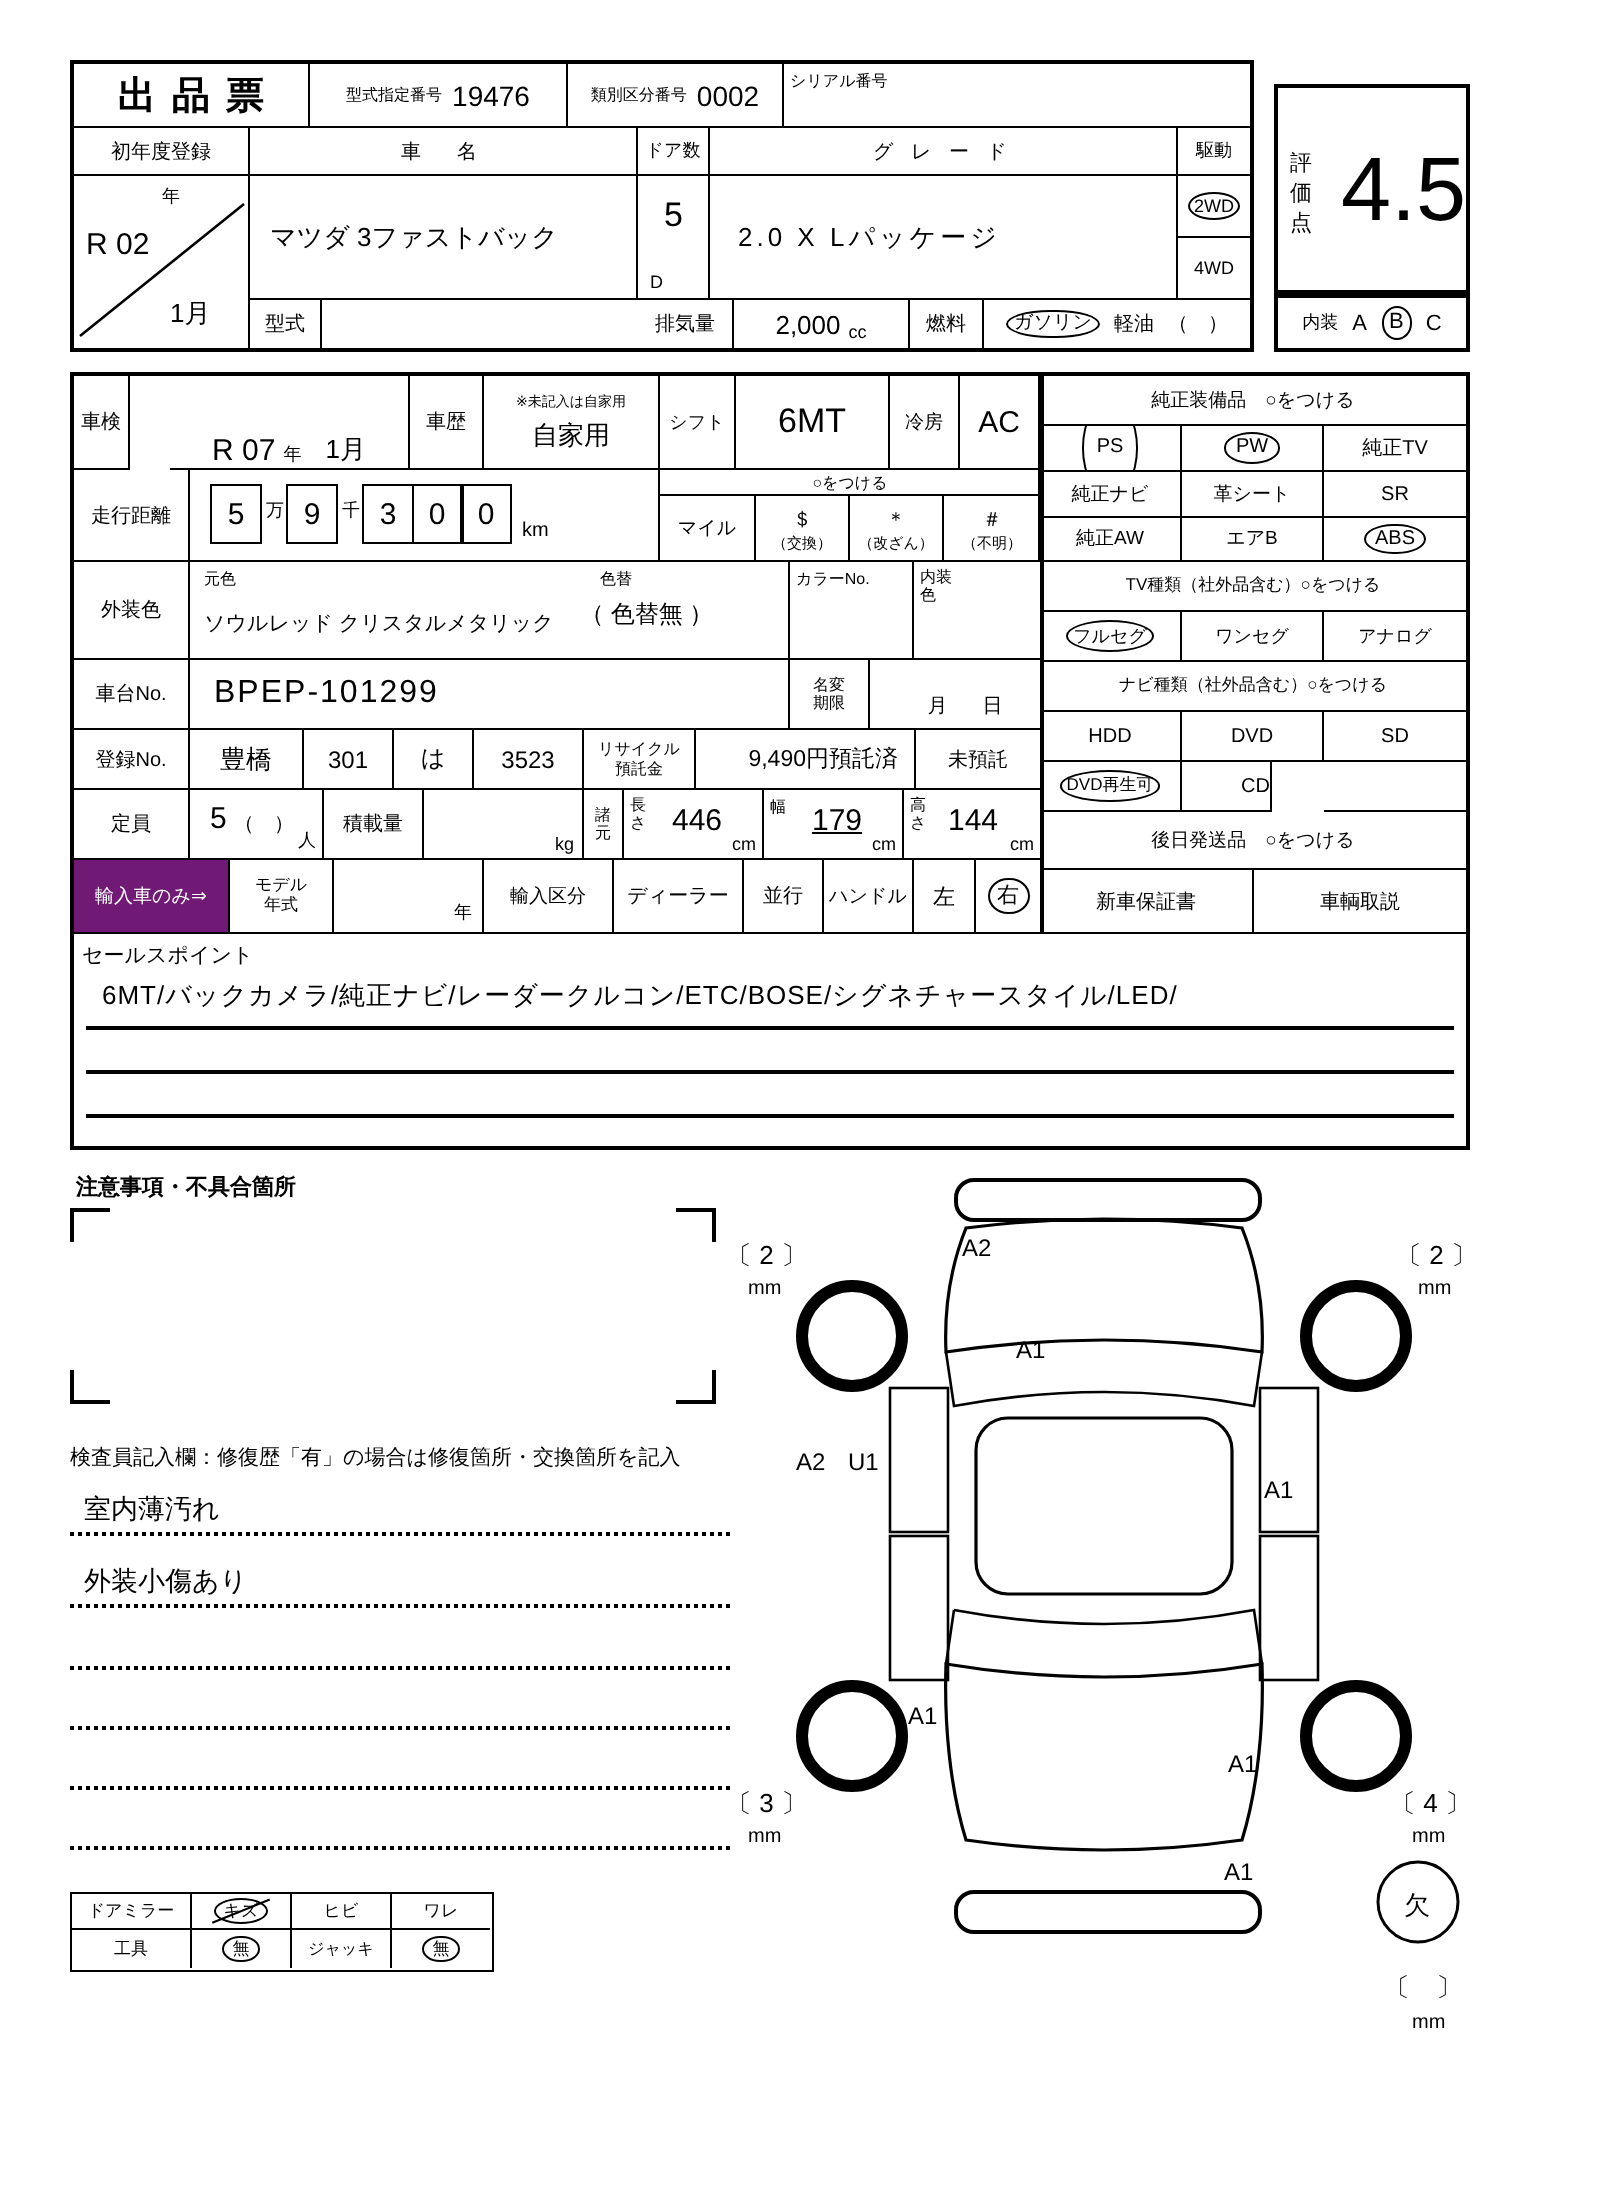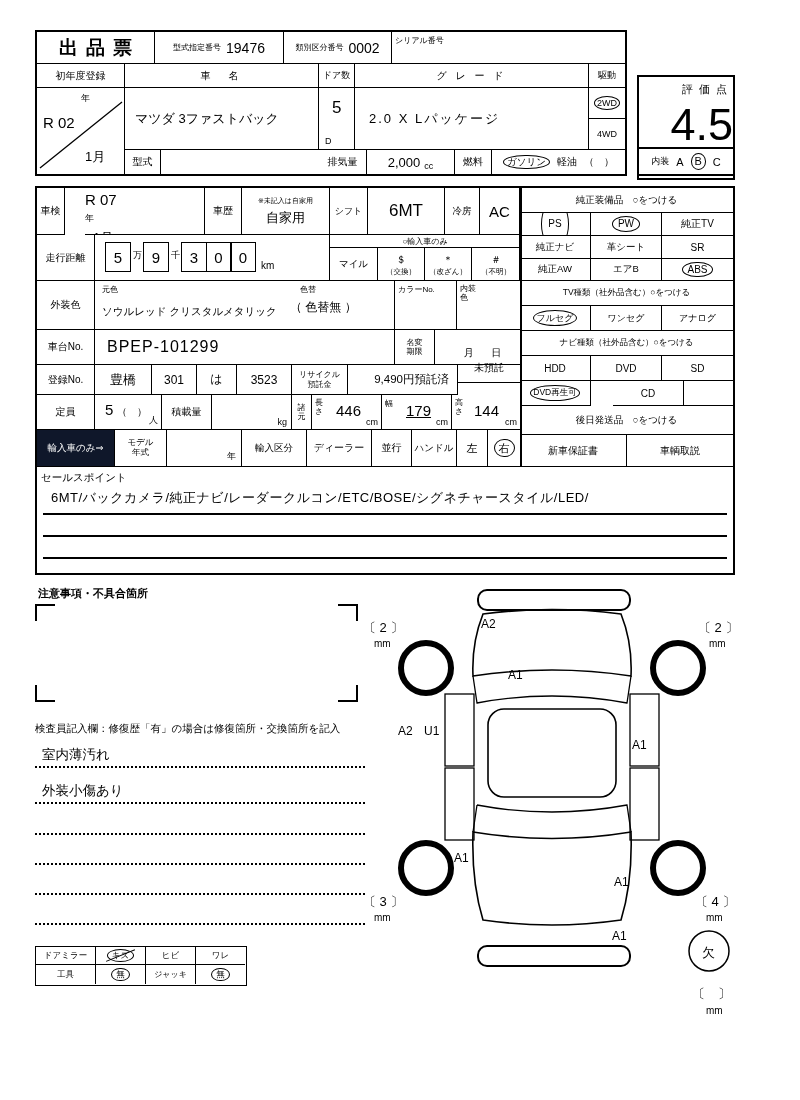--- a/index.html
+++ b/index.html
@@ -100,37 +100,37 @@
     <div class="c nb" style="left:418px;top:118px;width:37px;height:24px;font-size:10px;">
         <span>燃料</span>
       </div>
     <div class="c nb nr" style="left:455px;top:118px;width:133px;height:24px;gap:7px;font-size:10px;">
       <span class="circle" style="font-size:9.5px;padding:0 3px;">ガソリン</span>
       <span>軽油</span>
       <span>（　）</span>
     </div>
   </div>
 
-  <div class="blk" style="left:637px;top:42px;width:98px;height:105px;display:flex;flex-direction:column;align-items:flex-end;margin-top:33px;">
+  <div class="blk" style="left:637px;top:42px;width:98px;height:105px;display:flex;flex-direction:row;align-items:center;">
     <div style="font-size:11px;letter-spacing:6px;padding:5px 0 2px 6px;">評価点</div>
     <div style="font-size:45px;">4.5</div>
   </div>
   <div class="blk" style="left:637px;top:147px;width:98px;height:29px;display:flex;align-items:center;justify-content:center;gap:7px;">
     <span style="font-size:9px;">内装</span>
     <span style="font-size:11px;">A</span>
     <span class="circle" style="font-size:11px;padding:0 3px;">B</span>
     <span style="font-size:11px;">C</span>
   </div>
 
   <div class="blk" style="left:35px;top:186px;width:700px;height:389px;">
 
     <div class="c" style="left:0;top:0;width:28px;height:47px;font-size:10px;">
         <span>車検</span>
       </div>
-    <div class="c" style="left:48px;top:0;width:120px;height:47px;gap:4px;align-items:flex-start;padding-top:16px;flex-direction:column;">
+    <div class="c" style="left:48px;top:0;width:120px;height:47px;gap:4px;align-items:flex-end;padding-top:16px;">
       <span style="font-size:15px;">R 07</span>
       <span style="font-size:9px;">年</span>
       <span style="font-size:13px;margin-left:8px;">1月</span>
     </div>
     <div class="c" style="left:168px;top:0;width:37px;height:47px;font-size:10px;">
         <span>車歴</span>
       </div>
     <div class="c" style="left:205px;top:0;width:88px;height:47px;flex-direction:column;gap:3px;">
       <span style="font-size:7px;">※未記入は自家用</span>
       <span style="font-size:13px;">自家用</span>
@@ -156,21 +156,21 @@
       <span style="position:absolute;left:38px;top:14px;font-size:9px;">万</span>
       <span class="dbox" style="left:48px;top:7px;">9</span>
       <span style="position:absolute;left:76px;top:14px;font-size:9px;">千</span>
       <span class="dbox" style="left:86px;top:7px;">3</span>
       <span class="dbox" style="left:110.5px;top:7px;">0</span>
       <span class="dbox" style="left:135px;top:7px;">0</span>
       <span style="position:absolute;left:166px;top:25px;font-size:10px;">km</span>
     </div>
     <div class="c rel" style="left:293px;top:47px;width:190px;height:46px;">
       <div style="position:absolute;left:0;top:0;width:190px;height:13px;border-bottom:1px solid #000;display:flex;align-items:center;justify-content:center;font-size:8px;">
-          <span>○輸入車のみ</span>
+          <span>○をつける</span>
         </div>
       <div style="position:absolute;left:0;top:13px;width:48px;height:33px;border-right:1px solid #000;display:flex;align-items:center;justify-content:center;font-size:9.5px;">
           <span>マイル</span>
         </div>
       <div style="position:absolute;left:48px;top:13px;width:47px;height:33px;border-right:1px solid #000;display:flex;flex-direction:column;align-items:center;justify-content:center;">
         <span style="font-size:10px;">＄</span>
           <span style="font-size:7.5px;">（交換）</span>
       </div>
       <div style="position:absolute;left:95px;top:13px;width:47px;height:33px;border-right:1px solid #000;display:flex;flex-direction:column;align-items:center;justify-content:center;">
         <span style="font-size:10px;">＊</span>
@@ -227,21 +227,21 @@
     <div class="c" style="left:200px;top:177px;width:55px;height:30px;font-size:12px;">
         <span>3523</span>
       </div>
     <div class="c" style="left:255px;top:177px;width:56px;height:30px;font-size:8px;">
         <span class="pre">リサイクル
 預託金</span>
       </div>
     <div class="c" style="left:311px;top:177px;width:110px;height:30px;font-size:11.5px;justify-content:flex-end;padding-right:8px;">
         <span>9,490円預託済</span>
       </div>
-    <div class="c nr" style="left:421px;top:165px;width:62px;height:30px;font-size:10px;align-items:center;">
+    <div class="c nr" style="left:421px;top:177px;width:62px;height:30px;font-size:10px;align-items:center;">
         <span>未預託</span>
       </div>
 
     <div class="c" style="left:0;top:207px;width:58px;height:35px;font-size:10px;">
         <span>定員</span>
       </div>
     <div class="c rel" style="left:58px;top:207px;width:67px;height:35px;">
       <span style="position:absolute;left:10px;top:6px;font-size:15px;">5</span>
       <span style="position:absolute;left:22px;top:10px;font-size:10px;">（　）</span>
       <span style="position:absolute;right:3px;bottom:2px;font-size:9px;">人</span>
@@ -267,21 +267,21 @@
       <span style="position:absolute;left:24px;top:7px;font-size:15px;text-decoration:underline;">179</span>
       <span style="position:absolute;right:3px;bottom:2px;font-size:9px;">cm</span>
     </div>
     <div class="c rel nr" style="left:415px;top:207px;width:68px;height:35px;">
       <span style="position:absolute;left:3px;top:3px;font-size:8px;"><span class="pre" style="text-align:left;">高
 さ</span></span>
       <span style="position:absolute;left:22px;top:7px;font-size:15px;">144</span>
       <span style="position:absolute;right:3px;bottom:2px;font-size:9px;">cm</span>
     </div>
 
-    <div class="c" style="left:0;top:242px;width:78px;height:37px;font-size:9.5px;background:#0f172a;color:#fff;">
+    <div class="c" style="left:0;top:242px;width:78px;height:37px;font-size:9.5px;background:#701a75;color:#fff;">
         <span>輸入車のみ⇒</span>
       </div>
     <div class="c" style="left:78px;top:242px;width:52px;height:37px;font-size:8.5px;">
         <span class="pre">モデル
 年式</span>
       </div>
     <div class="c rel" style="left:130px;top:242px;width:75px;height:37px;">
       <span style="position:absolute;right:5px;bottom:3px;font-size:9px;">年</span>
     </div>
     <div class="c" style="left:205px;top:242px;width:65px;height:37px;font-size:9.5px;">
@@ -354,21 +354,21 @@
       </div>
     <div class="c" style="left:554px;top:168px;width:71px;height:25px;font-size:10px;">
         <span>DVD</span>
       </div>
     <div class="c nr" style="left:625px;top:168px;width:71px;height:25px;font-size:10px;">
         <span>SD</span>
       </div>
     <div class="c" style="left:483px;top:193px;width:71px;height:25px;font-size:8.5px;">
         <span class="circle" style="padding:1px 2px;">DVD再生可</span>
       </div>
-    <div class="c" style="left:576px;top:193px;width:71px;height:25px;font-size:10px;">
+    <div class="c" style="left:528px;top:193px;width:71px;height:25px;font-size:10px;justify-content:flex-end;">
         <span>CD</span>
       </div>
     <div class="c nr" style="left:625px;top:193px;width:71px;height:25px;"></div>
     <div class="c nr" style="left:483px;top:218px;width:213px;height:29px;font-size:9.5px;">
         <span>後日発送品　○をつける</span>
       </div>
     <div class="c" style="left:483px;top:247px;width:107px;height:32px;font-size:10px;">
         <span>新車保証書</span>
       </div>
     <div class="c nr" style="left:590px;top:247px;width:106px;height:32px;font-size:10px;">

